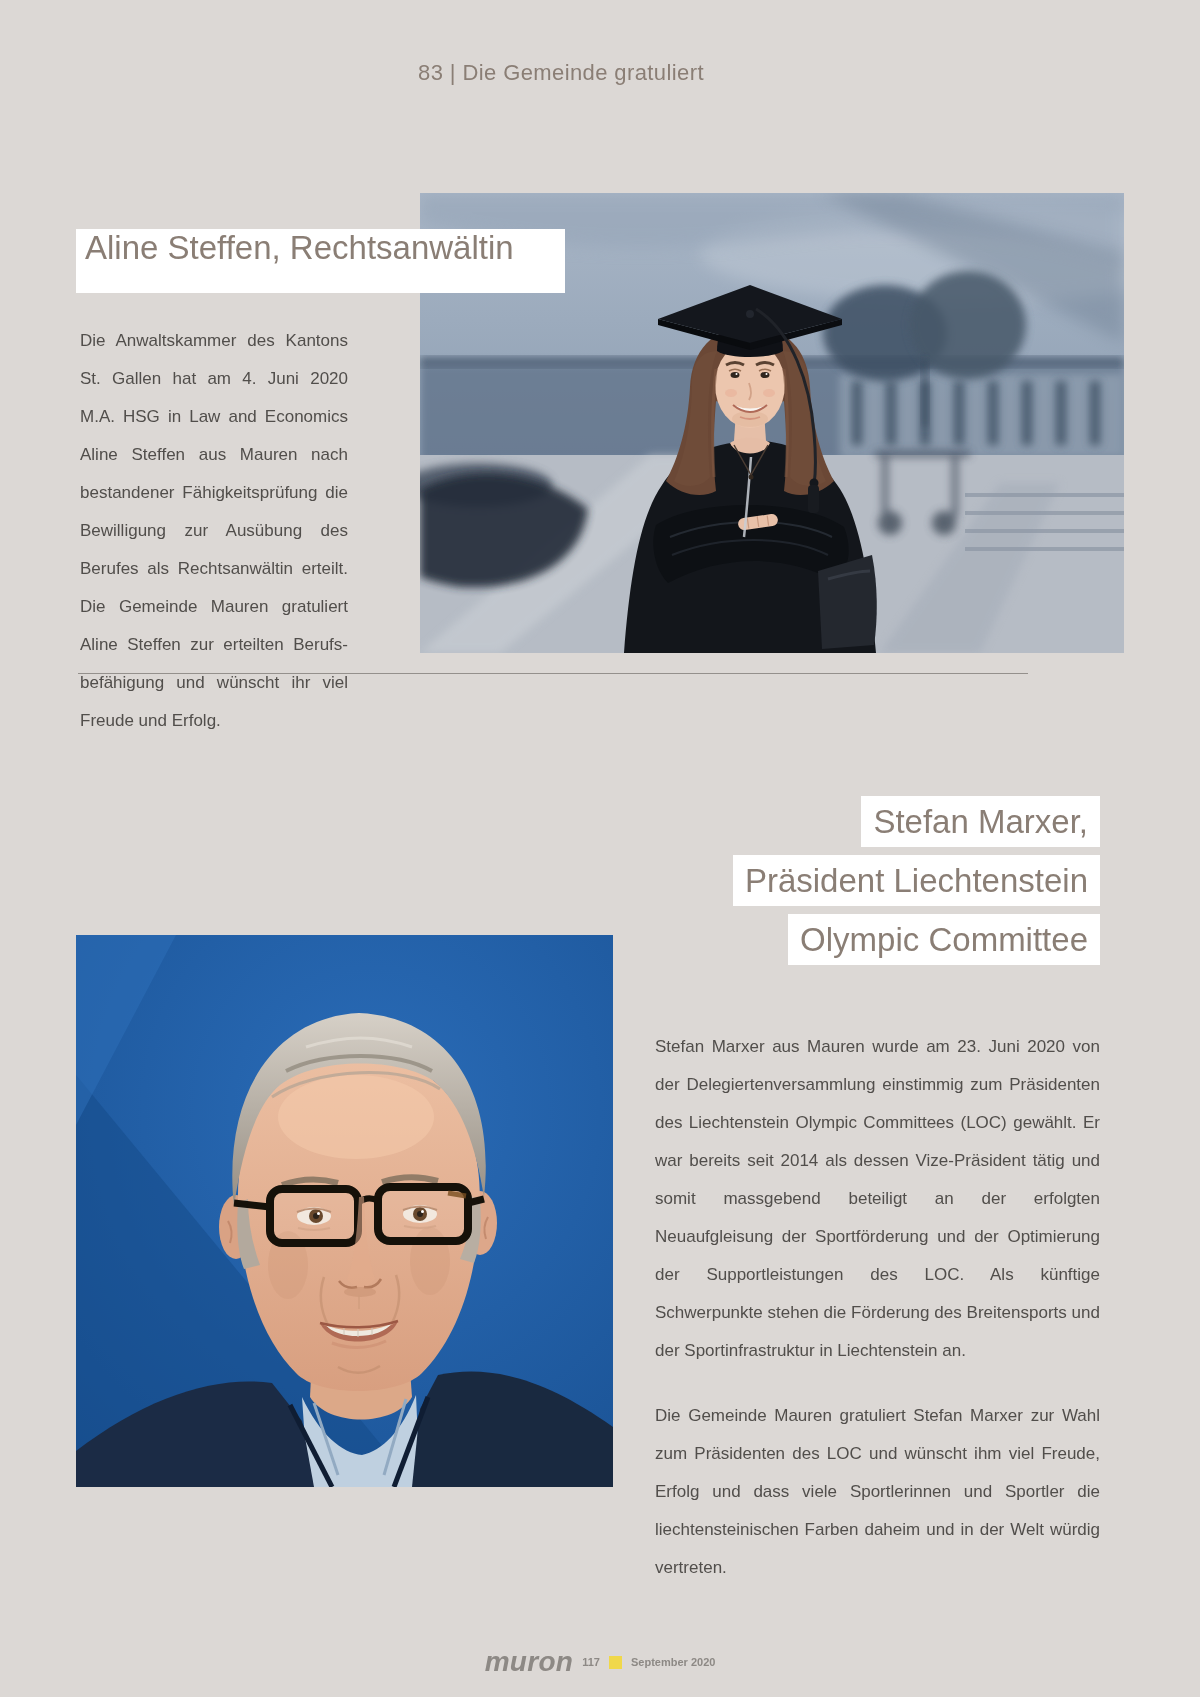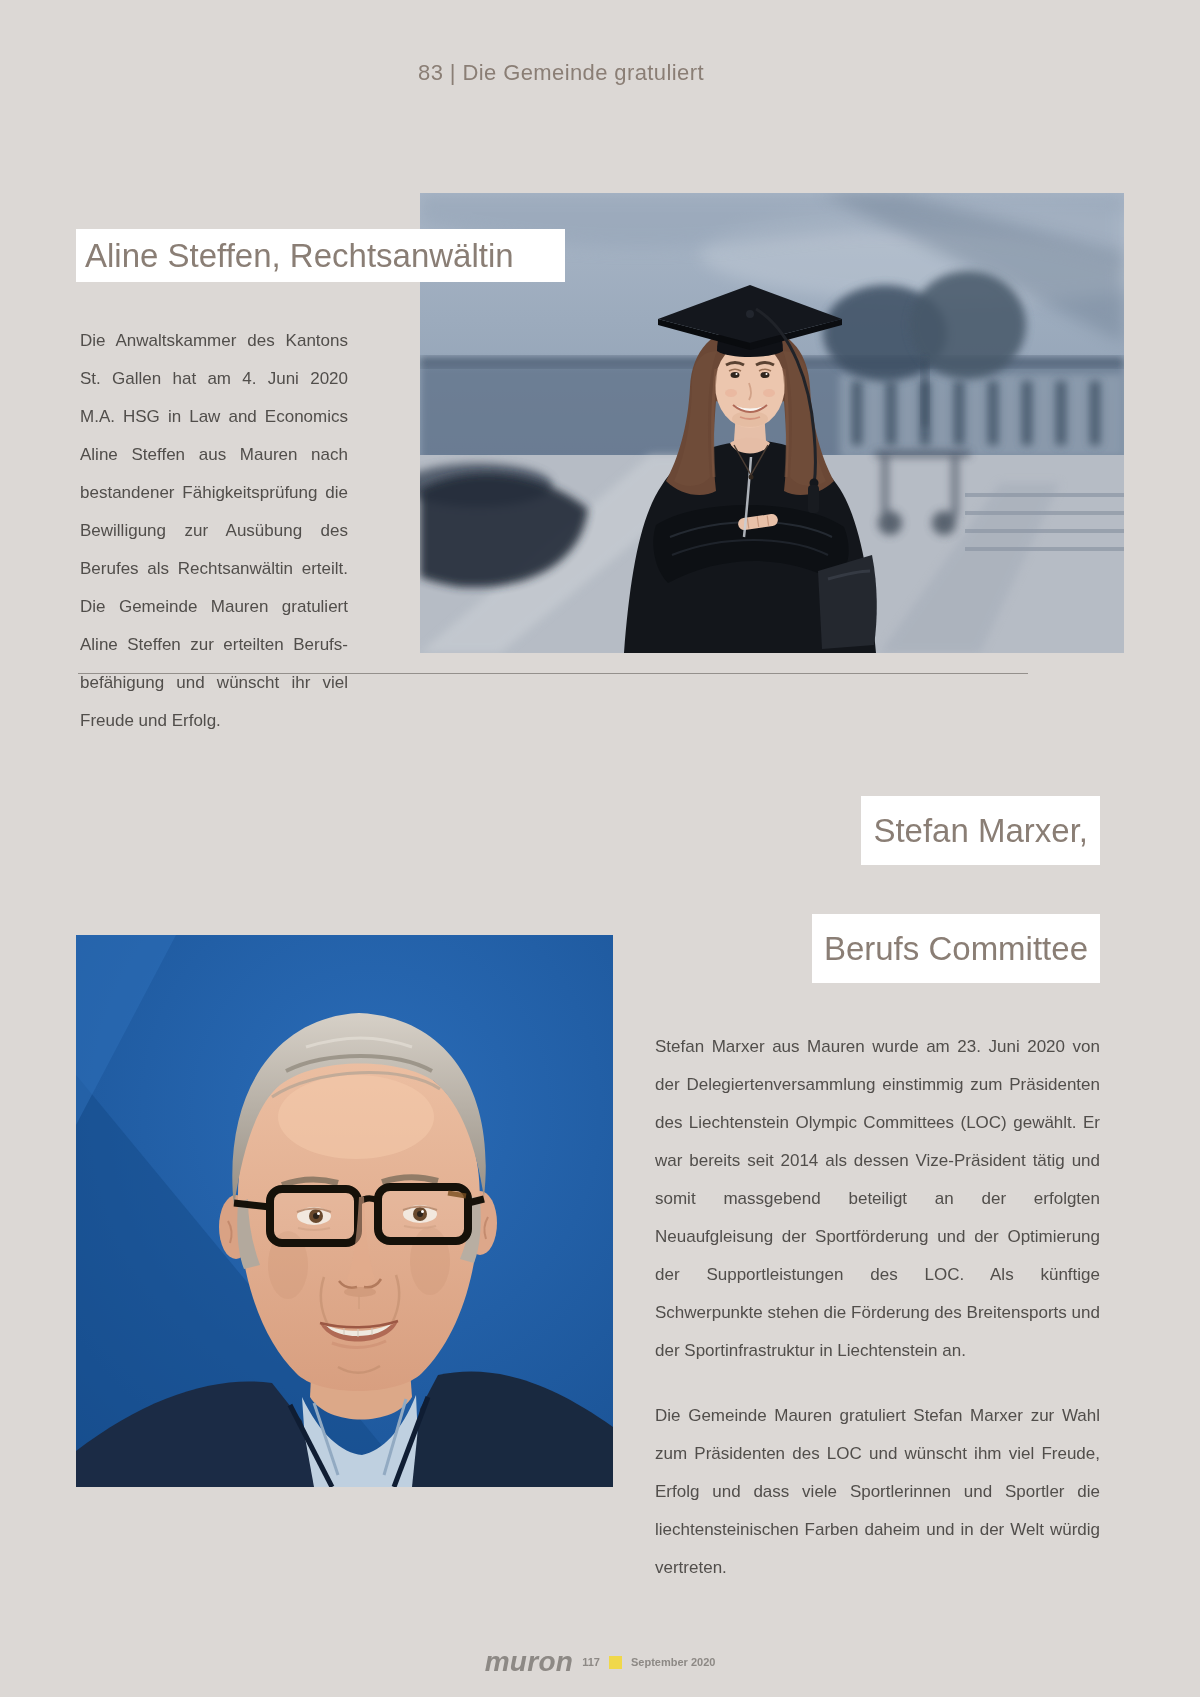--- a/index.html
+++ b/index.html
@@ -7,36 +7,36 @@
   .page { position:relative; width:1200px; height:1697px; background:#dcd8d5; overflow:hidden; }
 
   .header { position:absolute; top:60px; left:0; width:1122px; text-align:center;
             font-size:22px; letter-spacing:0.4px; color:#8a7e75; }
 
   .photo { position:absolute; z-index:1; overflow:hidden; }
   .photo svg { display:block; width:100%; height:100%; }
   .photo1 { left:420px; top:193px; width:704px; height:460px; }
   .photo2 { left:76px;  top:935px; width:537px; height:552px; }
 
-  .title1 { position:absolute; left:76px; top:229px; width:489px; height:53px;
+  .title1 { position:absolute; left:76px; top:229px; width:489px; height:64px;
             background:#ffffff; z-index:2; box-sizing:border-box;
-            display:flex; align-items:center; padding-left:9px;
+            display:flex; padding-left:9px;
             font-size:33px; color:#8a7e75; white-space:nowrap; }
 
   .body-text { position:absolute; font-size:17px; line-height:38px; text-align:justify;
                color:#514e4b; hyphens:manual; }
   .body1 { left:80px; top:322px; width:268px; }
   .body2 { left:655px; top:1028px; width:445px; }
   .body2 p { margin:0 0 27px 0; }
 
   .divider { position:absolute; left:78px; top:673px; width:950px; height:0;
              border-top:1.5px solid #94908c; z-index:2; }
 
   .t2strip { position:absolute; right:100px; background:#ffffff; z-index:2;
-             line-height:51px; height:51px; padding:9px 12px; font-size:33px;
+             line-height:51px; height:51px; padding:0 12px; font-size:33px;
              color:#8a7e75; white-space:nowrap; }
   .t2a { top:796px; } .t2b { top:855px; } .t2c { top:914px; }
 
   .footer { position:absolute; left:0; right:0; top:1646px; display:flex;
             justify-content:center; align-items:center; gap:9px; color:#8d8985; }
   .f-mag  { font-style:italic; font-weight:700; font-size:28px; letter-spacing:0.3px; }
   .f-issue, .f-date { font-weight:700; font-size:11px; }
   .f-bullet { width:13px; height:13px; background:#f0d84a; display:inline-block; }
 </style>
 </head>
@@ -167,21 +167,22 @@
 
   <div class="title1">
     <span>Aline Steffen, Rechtsanwältin</span>
   </div>
 
   <div class="body-text body1">Die Anwaltskammer des Kantons St. Gallen hat am 4. Juni 2020 M.A. HSG in Law and Economics Aline Steffen aus Mauren nach bestandener Fähigkeitsprüfung die Bewilligung zur Ausübung des Berufes als Rechtsanwältin erteilt. Die Gemeinde Mauren gratuliert Aline Steffen zur erteilten Berufs­befähigung und wünscht ihr viel Freude und Erfolg.</div>
 
   <div class="divider"></div>
 
   <div class="t2strip t2a">Stefan Marxer,</div>
-  <div class="t2strip t2c">Berufs Committee</div>
+  <div class="t2strip t2b">Präsident Liechtenstein</div>
+  <div class="t2strip t2c">Olympic Committee</div>
 
   <div class="photo photo2">
     <svg viewBox="0 0 537 552">
       <defs>
         <radialGradient id="g-bg2" cx="0.55" cy="0.32" r="0.85">
           <stop offset="0" stop-color="#2a6cb8"></stop>
             <stop offset="1" stop-color="#1a5294"></stop>
         </radialGradient>
         <linearGradient id="g-skin" x1="0" y1="0" x2="0" y2="1">
           <stop offset="0" stop-color="#ecbfa2"></stop>

